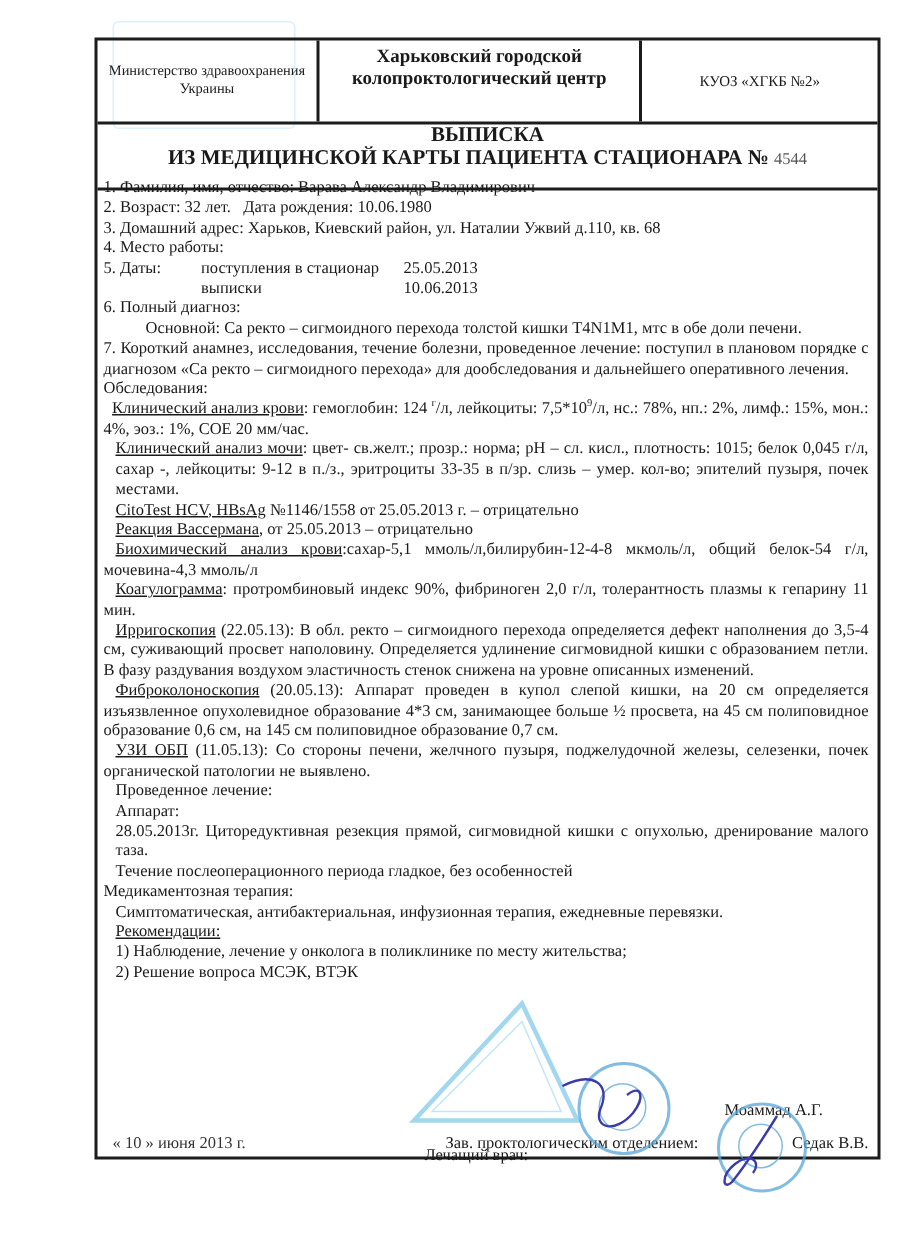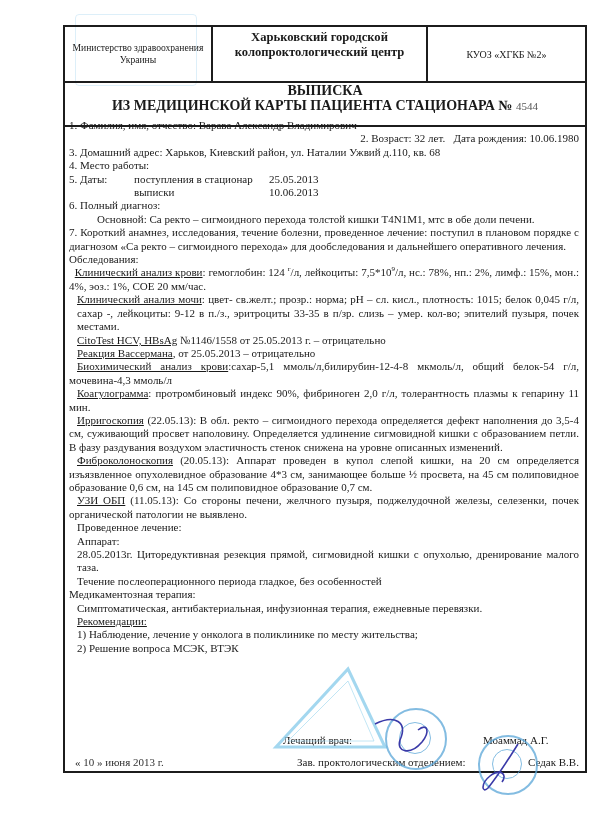--- a/index.html
+++ b/index.html
@@ -45,21 +45,21 @@
     <div class="c3">КУОЗ «ХГКБ №2»</div>
   </div>
 
   <div class="ttl">
     <div>ВЫПИСКА</div>
     <div><span>ИЗ МЕДИЦИНСКОЙ КАРТЫ ПАЦИЕНТА СТАЦИОНАРА №</span> <span class="num">4544</span></div>
   </div>
 
   <div class="body">
     <div class="ln">1. Фамилия, имя, отчество: Варава Александр Владимирович</div>
-    <div class="ln" style="white-space:pre;text-align:right;">2. Возраст: 32 лет.   Дата рождения: 10.06.1980</div>
+    <div class="ln" style="white-space:pre;">2. Возраст: 32 лет.   Дата рождения: 10.06.1980</div>
     <div class="ln">3. Домашний адрес: Харьков, Киевский район, ул. Наталии Ужвий д.110, кв. 68</div>
     <div class="ln">4. Место работы:</div>
     <div class="dt-row">
       <span class="a">5. Даты:</span>
       <span class="b">поступления в стационар</span>
       <span>25.05.2013</span>
     </div>
     <div class="dt-row">
       <span class="a"></span>
       <span class="b">выписки</span>
@@ -84,21 +84,21 @@
     <div class="ln ind">Аппарат:</div>
     <div class="just ind">28.05.2013г. Циторедуктивная резекция прямой, сигмовидной кишки с опухолью, дренирование малого таза.</div>
     <div class="ln ind">Течение послеоперационного периода гладкое, без особенностей</div>
     <div class="ln">Медикаментозная терапия:</div>
     <div class="ln ind">Симптоматическая, антибактериальная, инфузионная терапия, ежедневные перевязки.</div>
     <div class="ln ind"><u>Рекомендации:</u></div>
     <div class="ln ind">1) Наблюдение, лечение у онколога в поликлинике по месту жительства;</div>
     <div class="ln ind">2) Решение вопроса МСЭК, ВТЭК</div>
   </div>
 
-  <div class="sig" style="left:218px;top:707px;">Лечащий врач:</div>
+  <div class="sig" style="left:218px;top:737px;">Лечащий врач:</div>
   <div class="sig" style="left:418px;top:707px;text-align:right;">Моаммад А.Г.</div>
   <div class="sig" style="left:10px;top:729px;color:#333;">« 10 » июня  2013 г.</div>
   <div class="sig" style="left:232px;top:729px;">Зав. проктологическим отделением:</div>
   <div class="sig" style="left:463px;top:729px;">Седак В.В.</div>
 </div>
 
 <svg class="tri" style="left:270px;top:665px;" width="120" height="90" viewBox="0 0 120 90">
   <polygon points="78,4 115,82 6,82" fill="none" stroke="#7cc6e8" stroke-width="3" opacity="0.7"></polygon>
   <polygon points="78,16 104,76 18,76" fill="none" stroke="#9ad5ef" stroke-width="1" opacity="0.6"></polygon>
 </svg>

